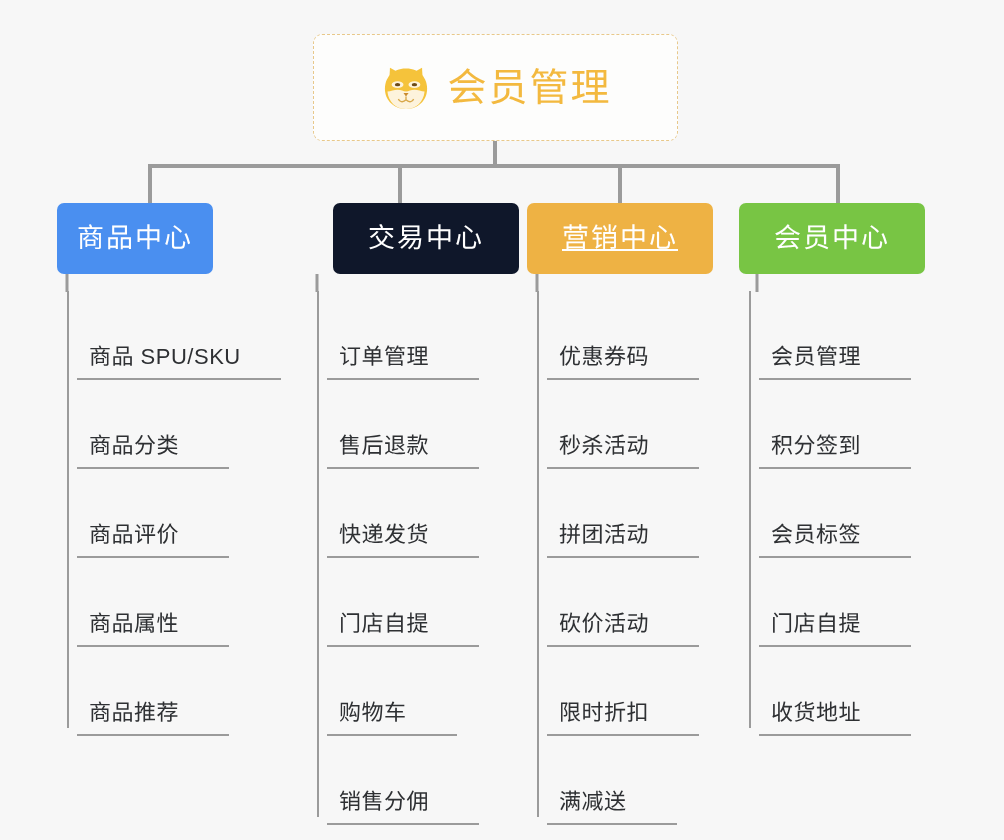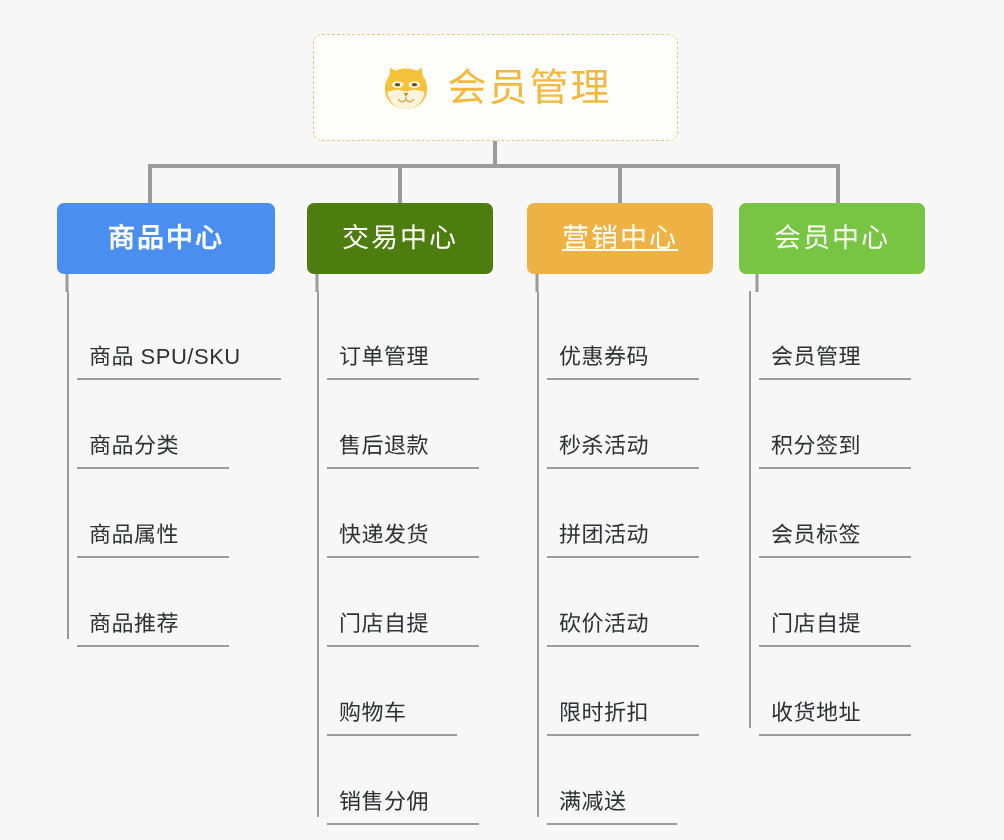--- a/index.html
+++ b/index.html
@@ -133,21 +133,21 @@
     height: 2px;
     background: #9b9b9b;
   }
 
   
   .col-0 { left: 57px;  width: 232px; }
   .col-1 { left: 307px; width: 186px; }
   .col-2 { left: 527px; width: 186px; }
   .col-3 { left: 739px; width: 186px; }
 
-  .col-0 .cat-box { width: 218px; background: #4a8ff0; font-weight: bold; }
+  .col-0 .cat-box { width: 156px; background: #4a8ff0; }
   .col-1 .cat-box { width: 186px; background: #e85c5c; }
   .col-2 .cat-box { width: 186px; background: #eeb244; }
   .col-3 .cat-box { width: 186px; background: #78c544; }
 </style>
 </head>
 <body>
 
 <div id="mindmap">
 
   <svg class="connectors" viewBox="0 0 1004 840" width="1004" height="840" aria-hidden="true">
@@ -201,31 +201,35 @@
           <div class="leaf-spine"></div>
           <div class="leaf-item">
             <span class="leaf-label">商品 SPU/SKU</span>
             <div class="leaf-underline" style="width: 204px;"></div>
           </div>
           <div class="leaf-item">
             <span class="leaf-label">商品分类</span>
             <div class="leaf-underline" style="width: 152px;"></div>
           </div>
           <div class="leaf-item">
+            <span class="leaf-label">商品评价</span>
+            <div class="leaf-underline" style="width: 152px;"></div>
+          </div>
+          <div class="leaf-item">
             <span class="leaf-label">商品属性</span>
             <div class="leaf-underline" style="width: 152px;"></div>
           </div>
           <div class="leaf-item">
             <span class="leaf-label">商品推荐</span>
             <div class="leaf-underline" style="width: 152px;"></div>
           </div>
         </div>
       </div>
       <div class="column col-1">
-        <div class="cat-box" style="background: #4d7c0f;">交易中心</div>
+        <div class="cat-box" style="background: #0f172a; margin-left: 26px;">交易中心</div>
         <div class="leaf-list">
           <div class="leaf-spine"></div>
           <div class="leaf-item">
             <span class="leaf-label">订单管理</span>
             <div class="leaf-underline" style="width: 152px;"></div>
           </div>
           <div class="leaf-item">
             <span class="leaf-label">售后退款</span>
             <div class="leaf-underline" style="width: 152px;"></div>
           </div>

